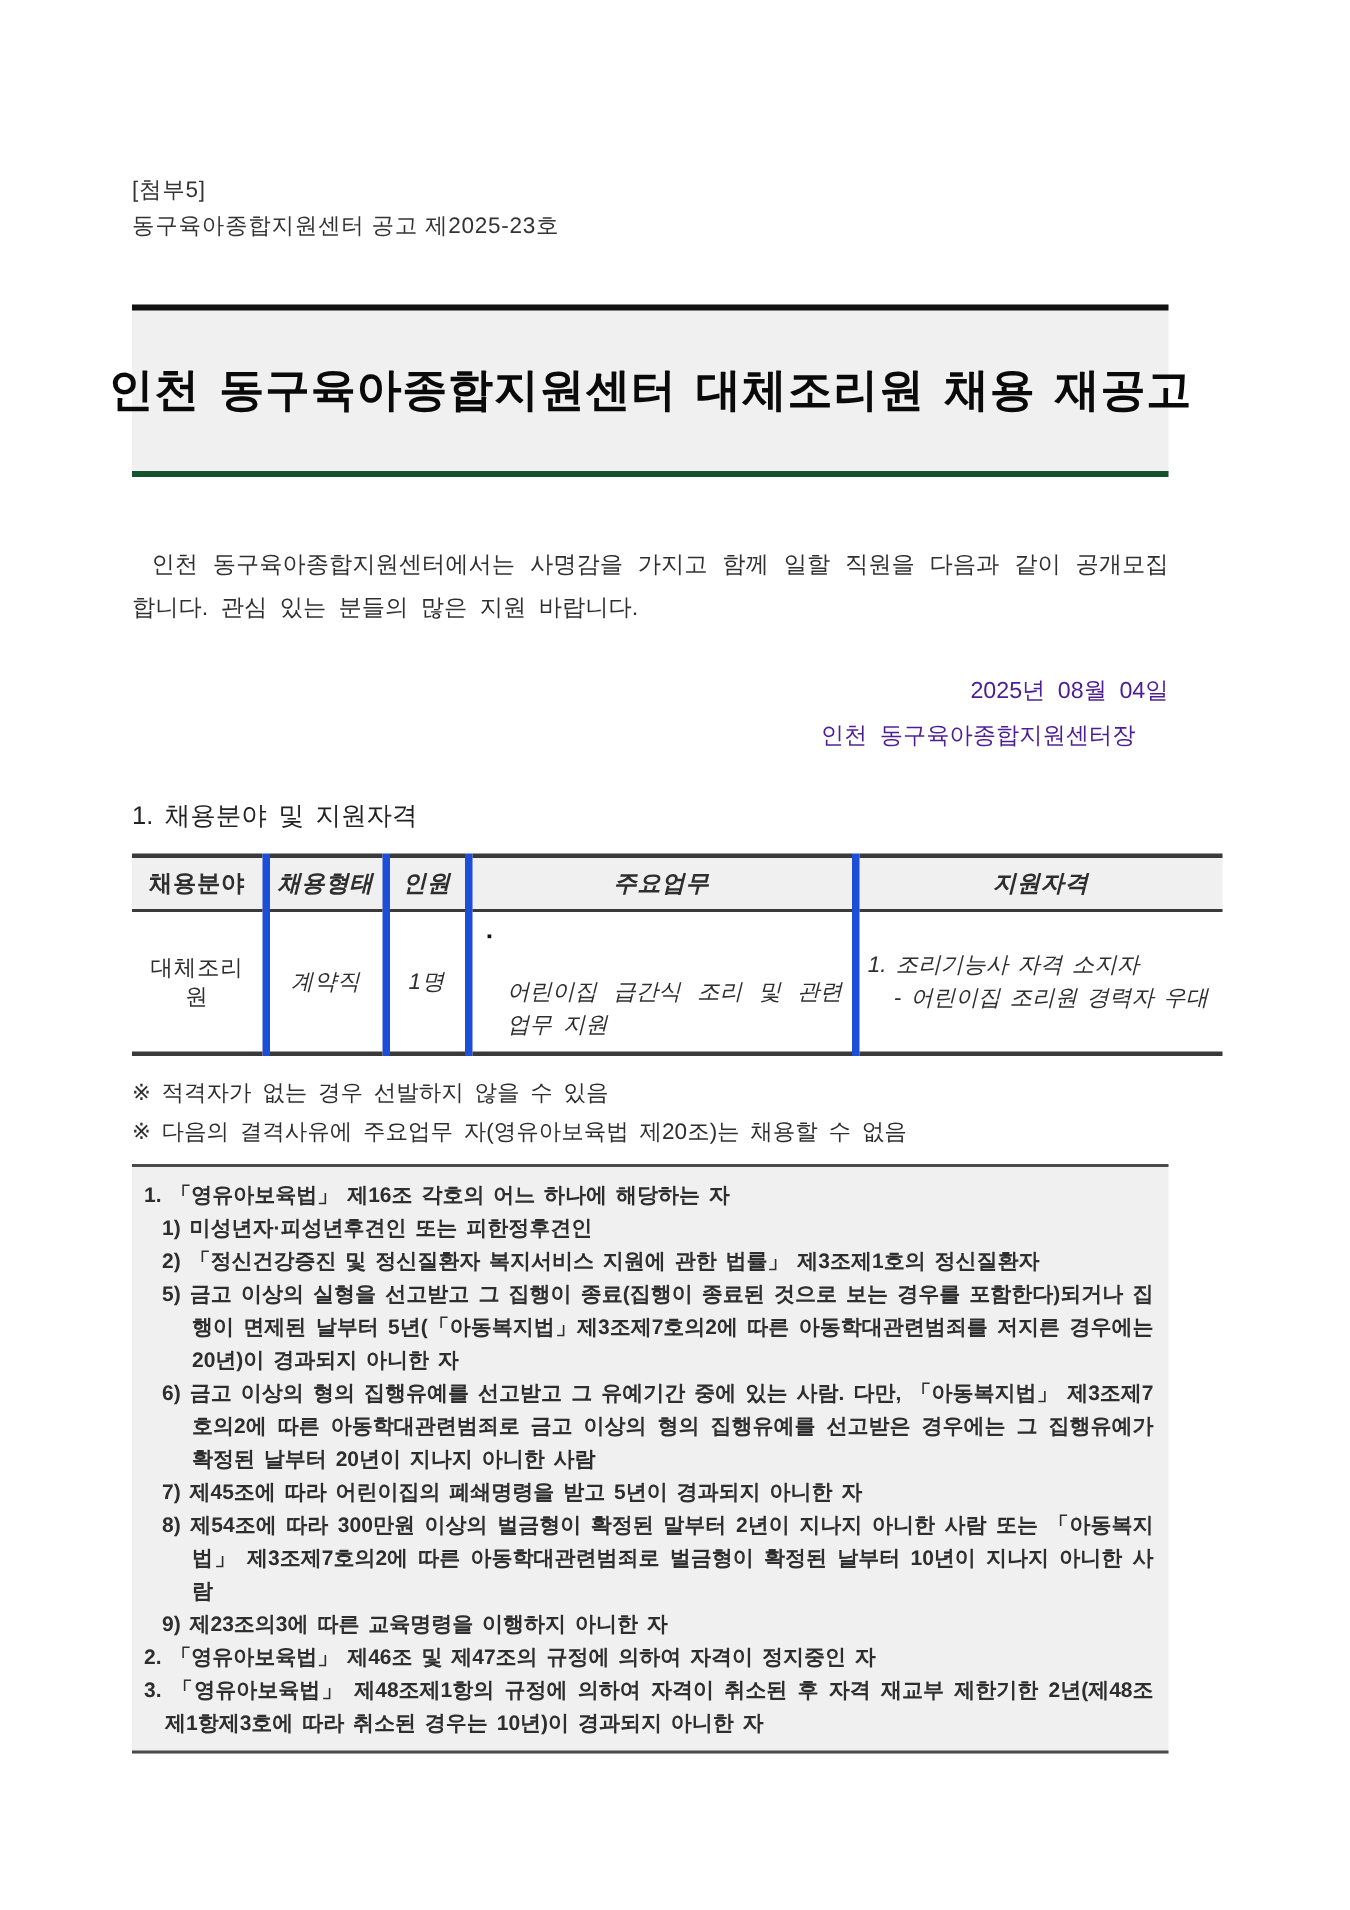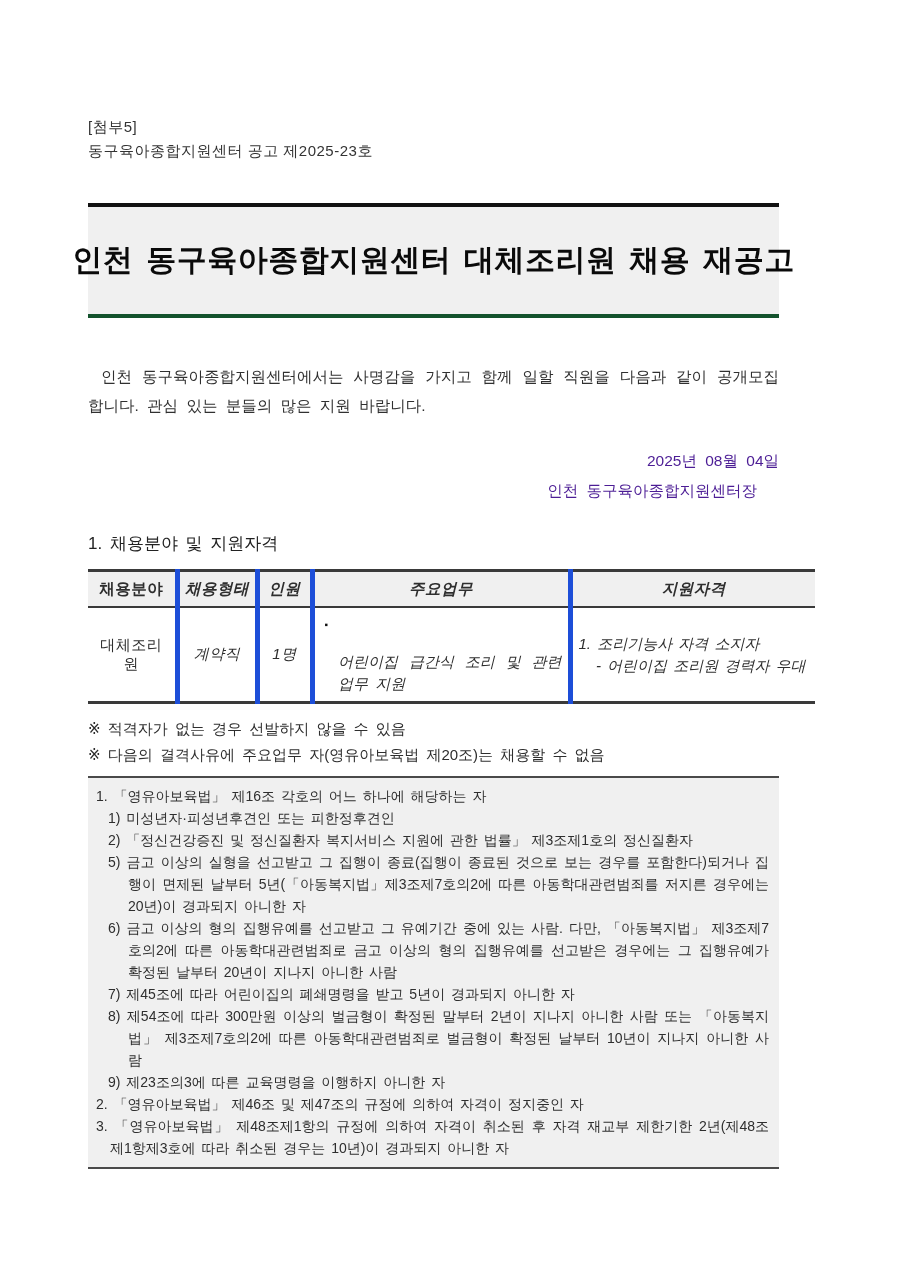--- a/index.html
+++ b/index.html
@@ -124,20 +124,21 @@
     border-top: 2px solid #4a4a4a;
     border-bottom: 2px solid #4a4a4a;
     padding: 7px 10px 8px 8px;
     font-size: 14px;
     line-height: 22px;
     color: #2e2e2e;
   }
   .bi {
     text-align: justify;
     word-spacing: 2px;
+    font-weight: bold;
   }
   .bi-0 { padding-left: 14px; text-indent: -14px; }
   .bi-1 { margin-left: 6px; padding-left: 26px; text-indent: -20px; }
 </style>
 </head>
 <body>
 
 <div class="page">
 
   <div class="meta-line">[첨부5]</div>

